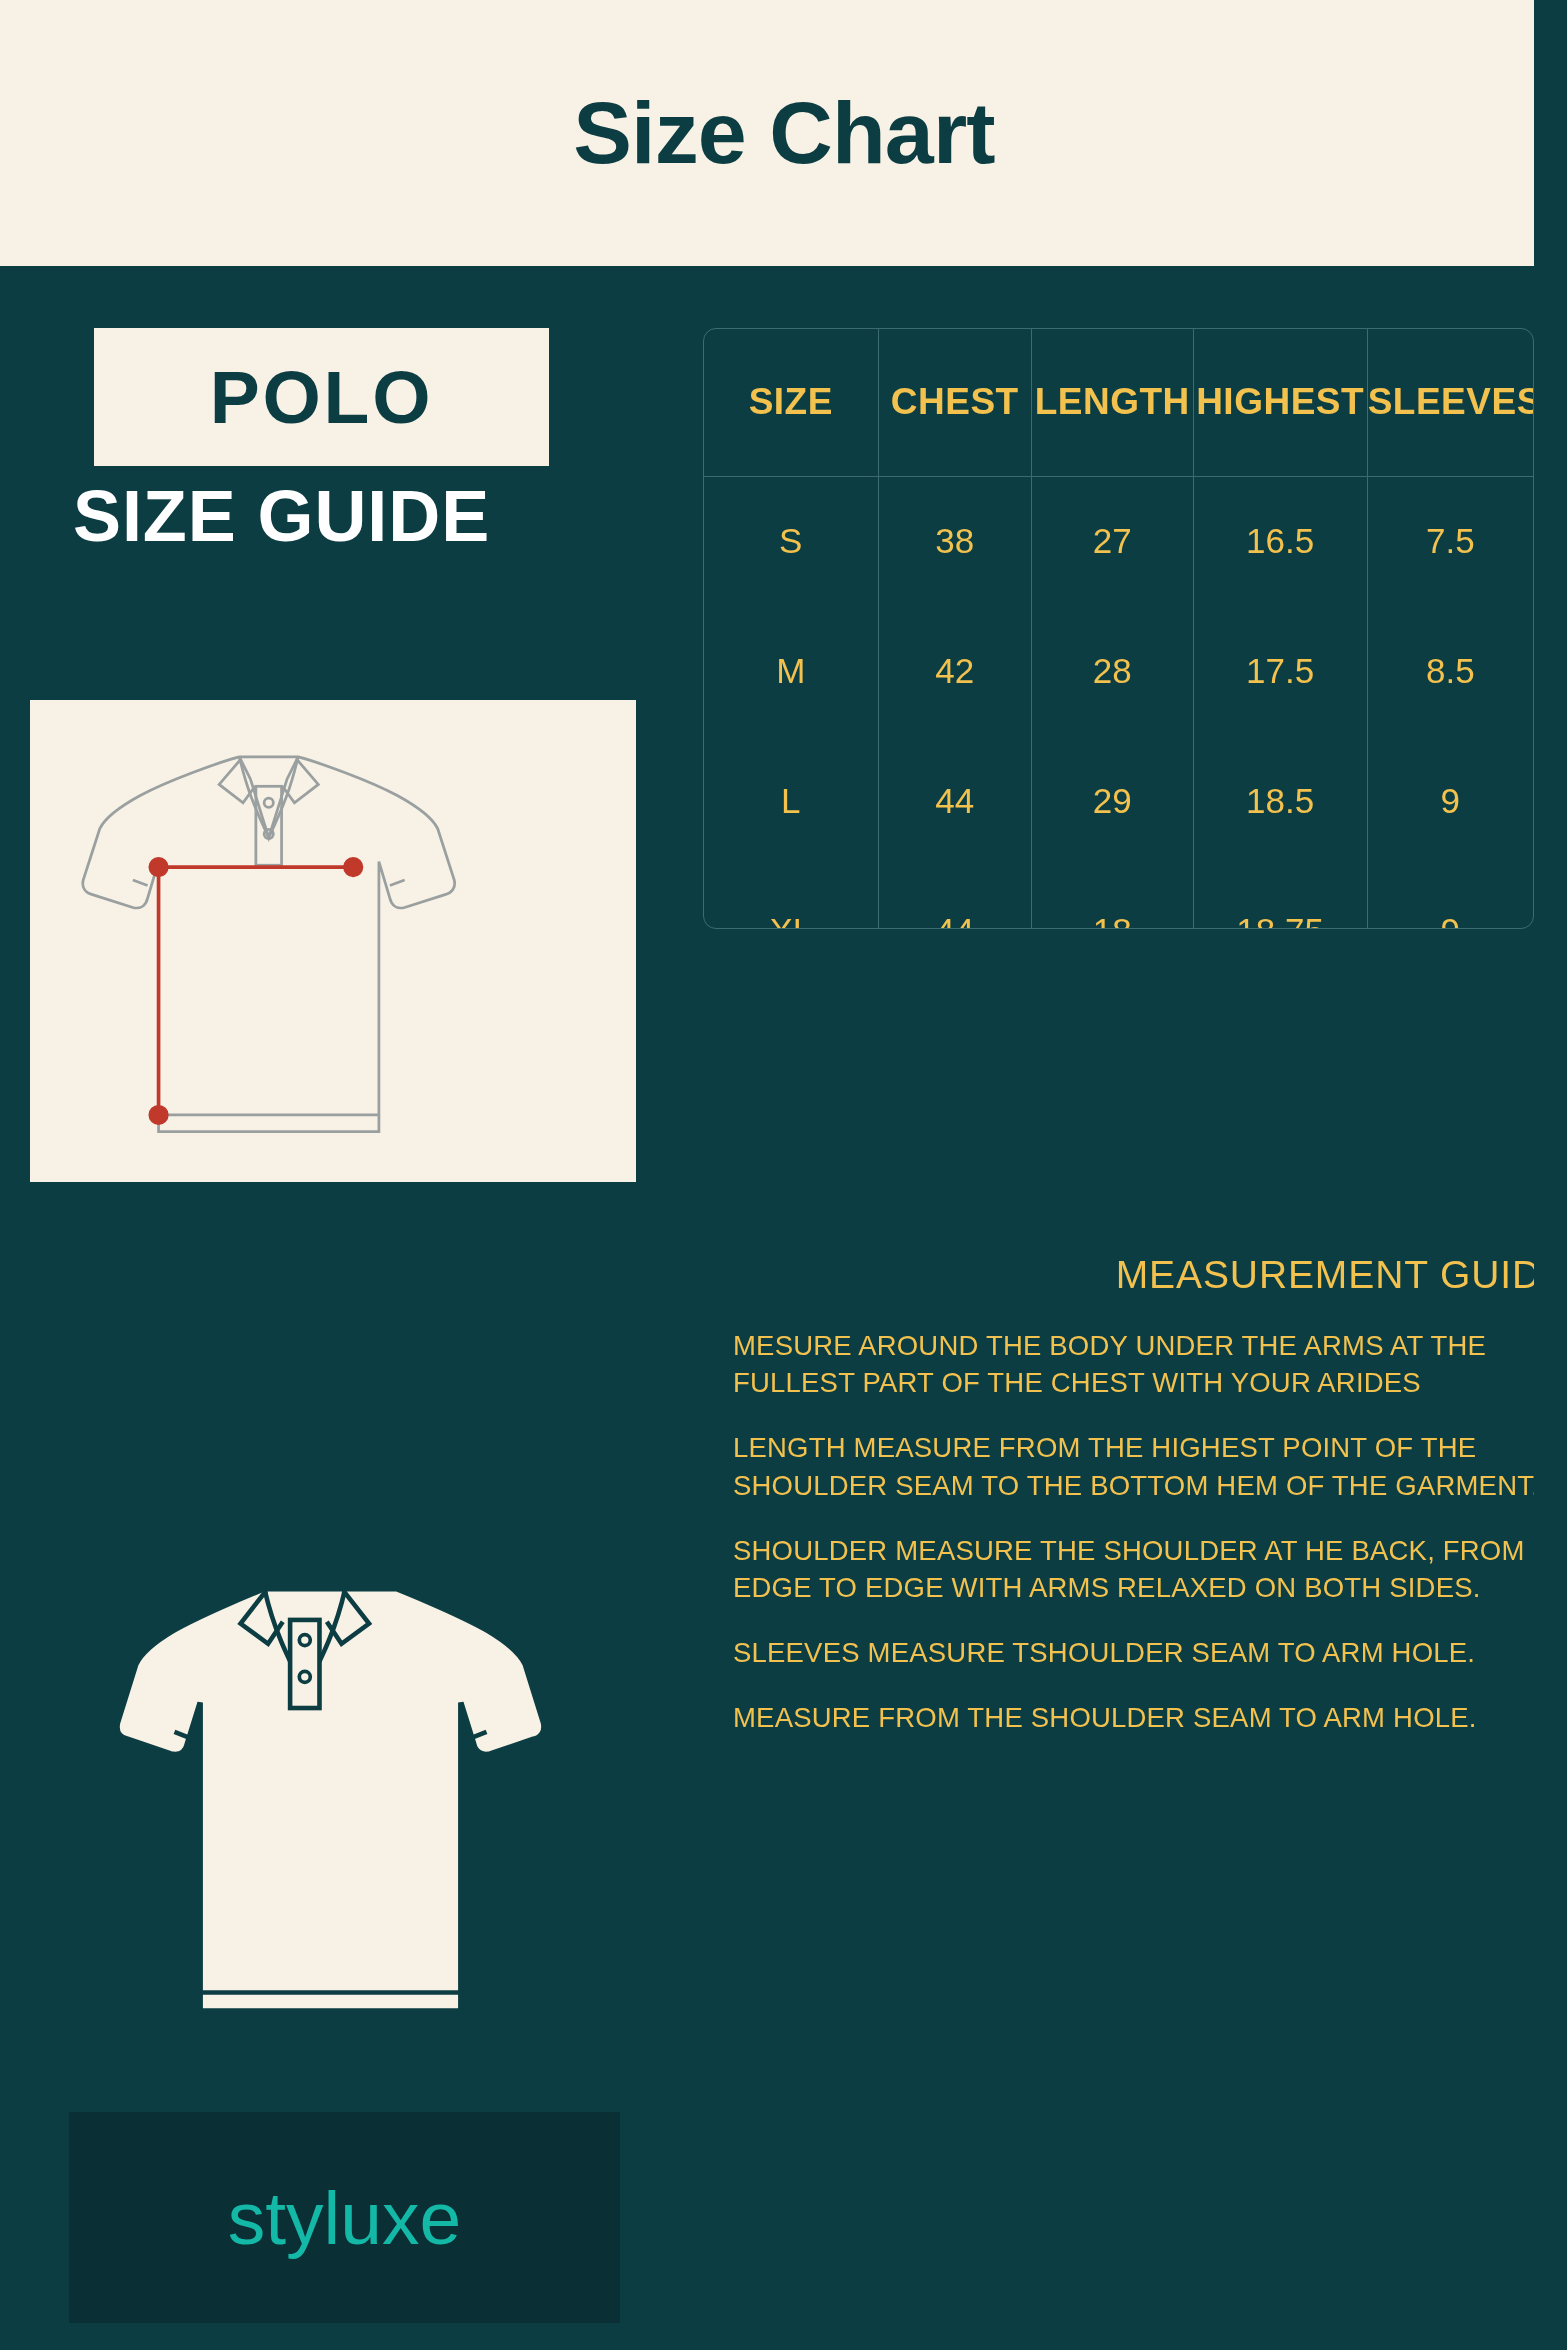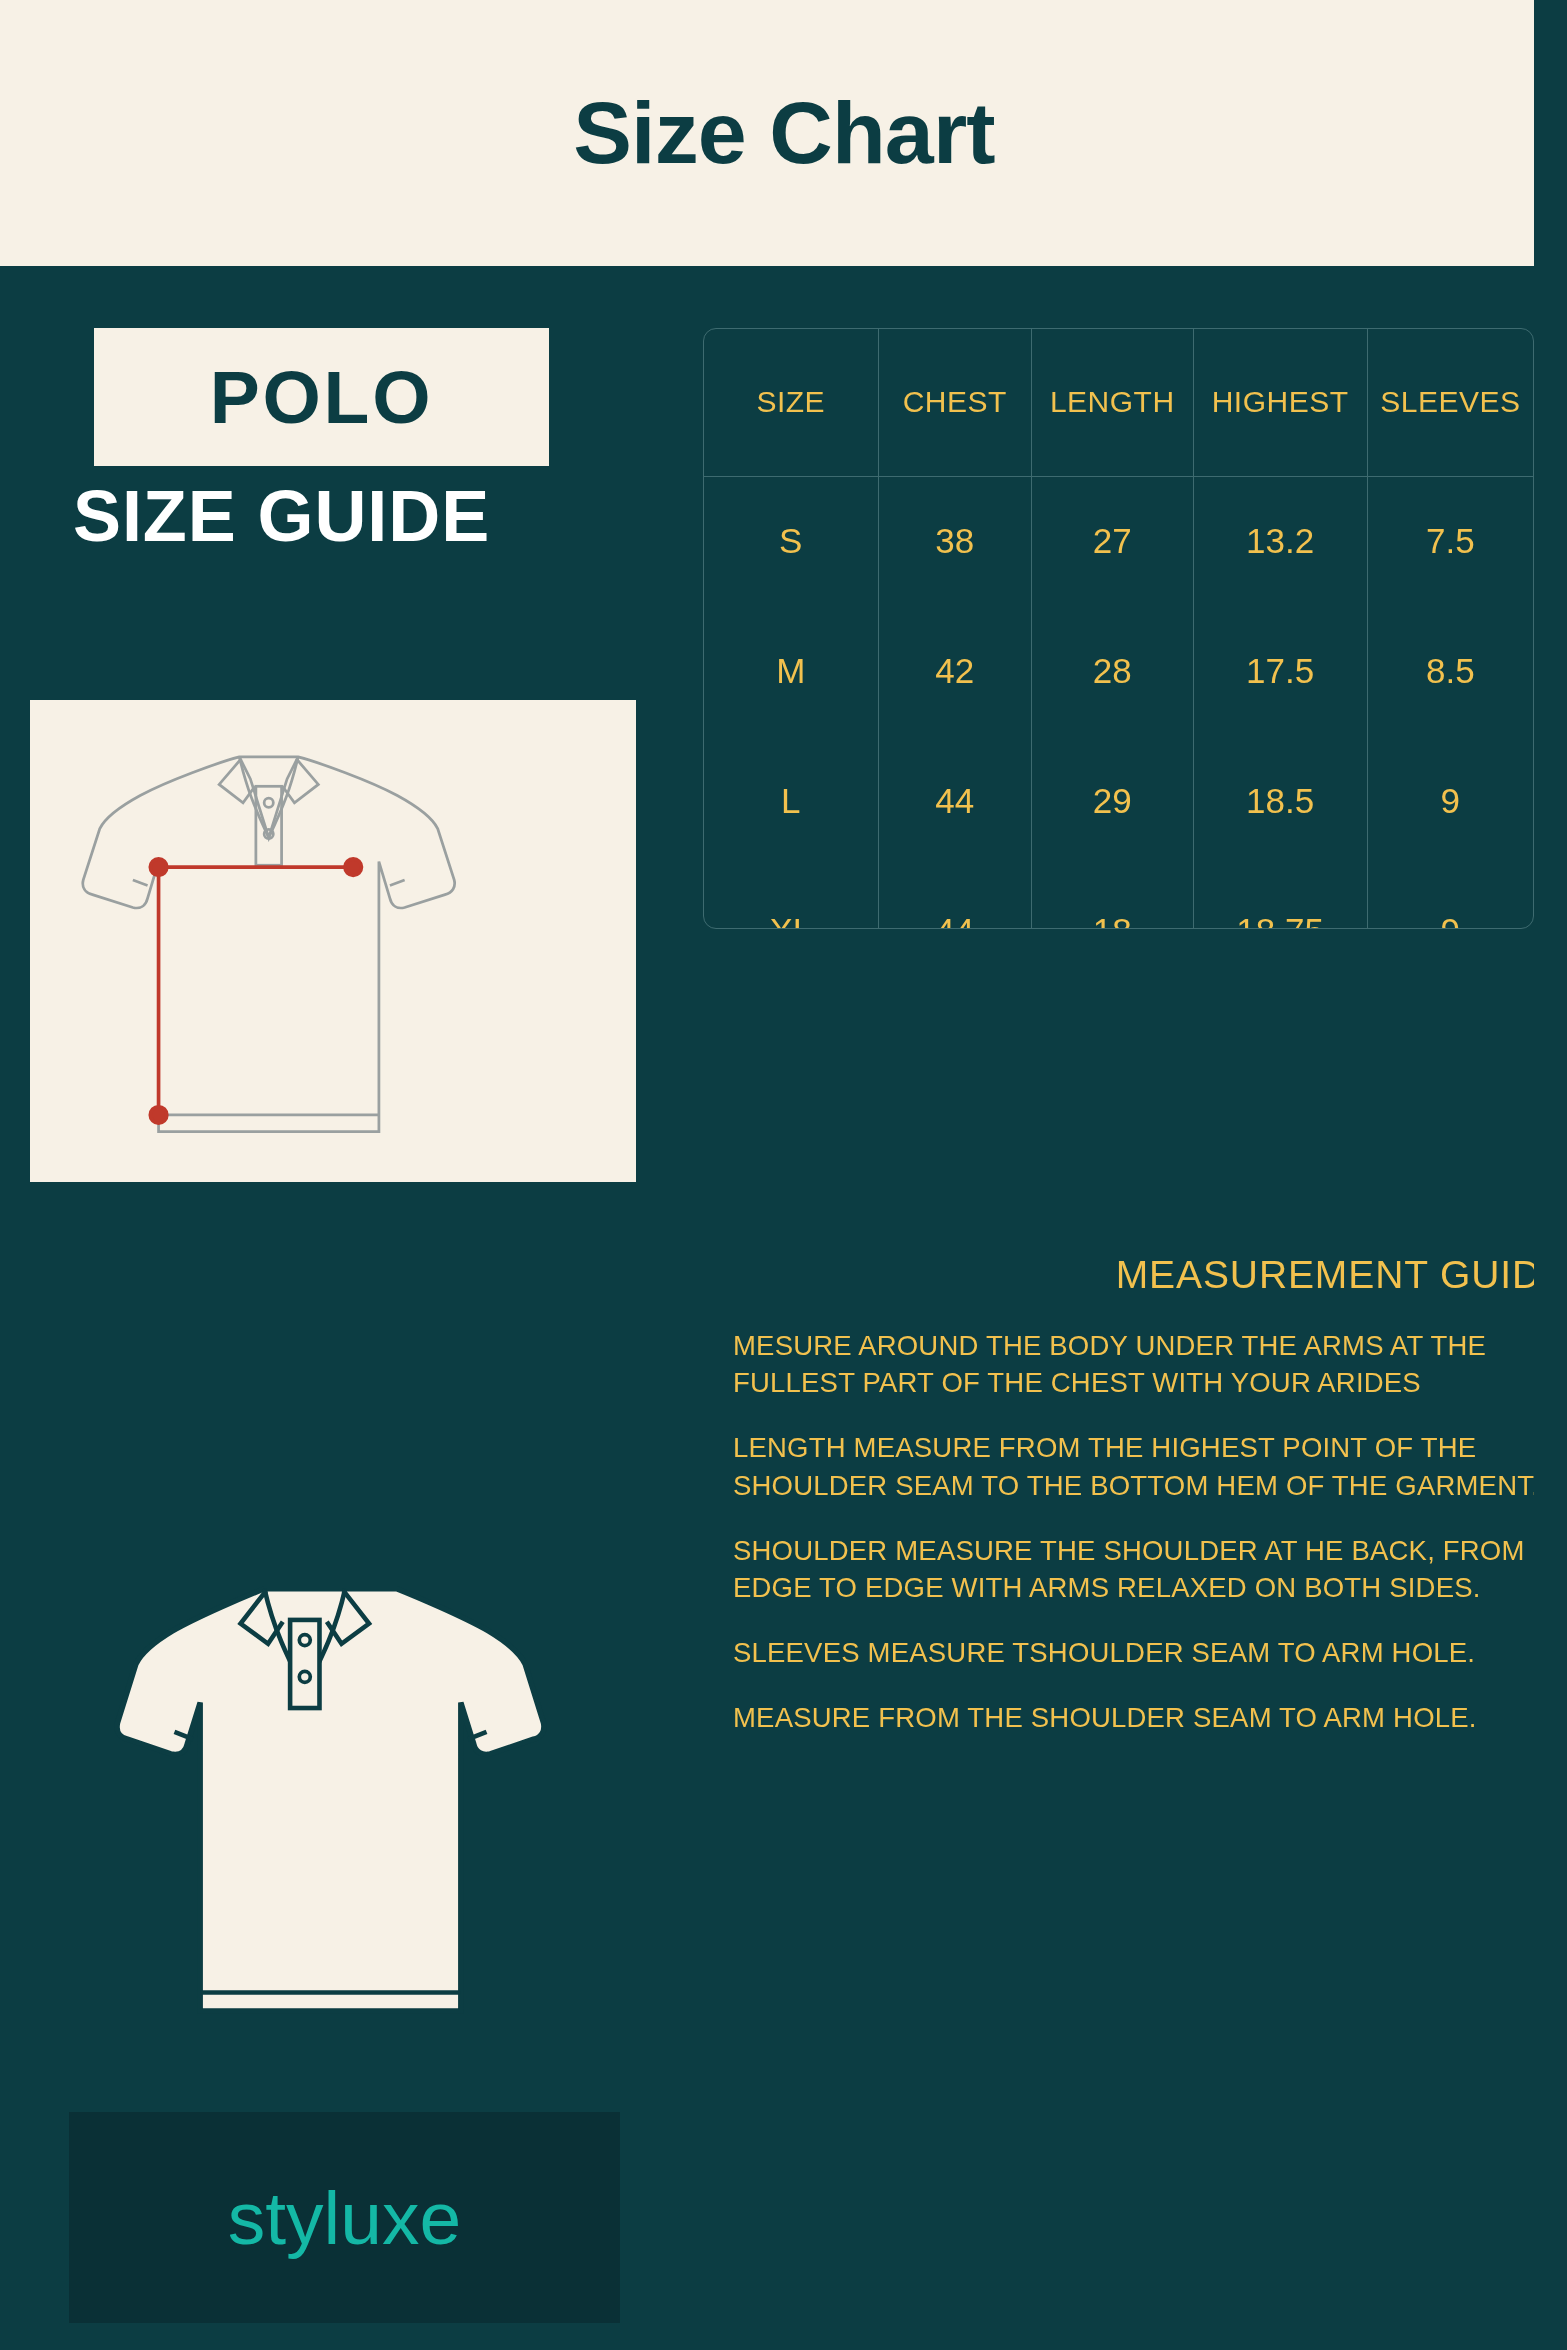--- a/index.html
+++ b/index.html
@@ -128,22 +128,22 @@
     overflow: hidden;
   }
   table.size-table {
     width: 100%;
     height: 100%;
     border-collapse: collapse;
     table-layout: fixed;
   }
   table.size-table th {
     color: #f2c14e;
-    font-size: 30px;
-    font-weight: normal;
+    font-size: 37px;
+    font-weight: bold;
     letter-spacing: 0.5px;
     height: 147px;
     vertical-align: middle;
     border-right: 1.8px solid #3e6b70;
     border-bottom: 1.8px solid #3e6b70;
   }
   table.size-table th:last-child { border-right: none; }
   table.size-table td {
     color: #f2c14e;
     font-size: 35px;
@@ -280,21 +280,21 @@
             <th>LENGTH</th>
             <th>HIGHEST</th>
             <th>SLEEVES</th>
           </tr>
         </thead>
         <tbody>
           <tr>
             <td>S</td>
             <td>38</td>
             <td>27</td>
-            <td>13.2</td>
+            <td>16.5</td>
             <td>7.5</td>
           </tr>
           <tr>
             <td>M</td>
             <td>42</td>
             <td>28</td>
             <td>17.5</td>
             <td>8.5</td>
           </tr>
           <tr>

